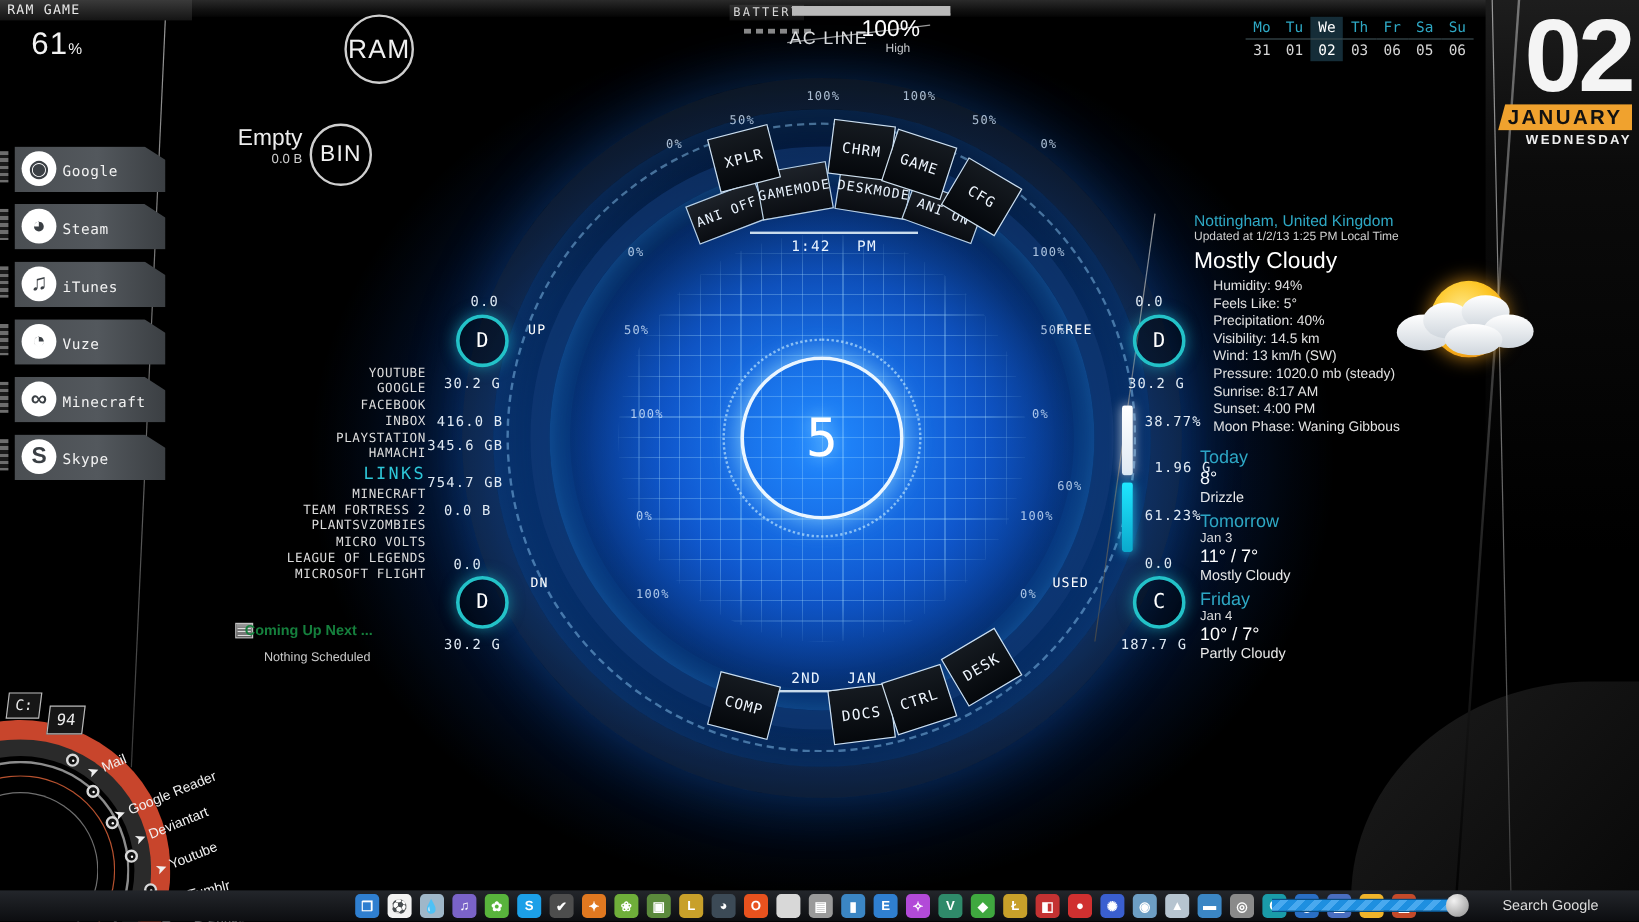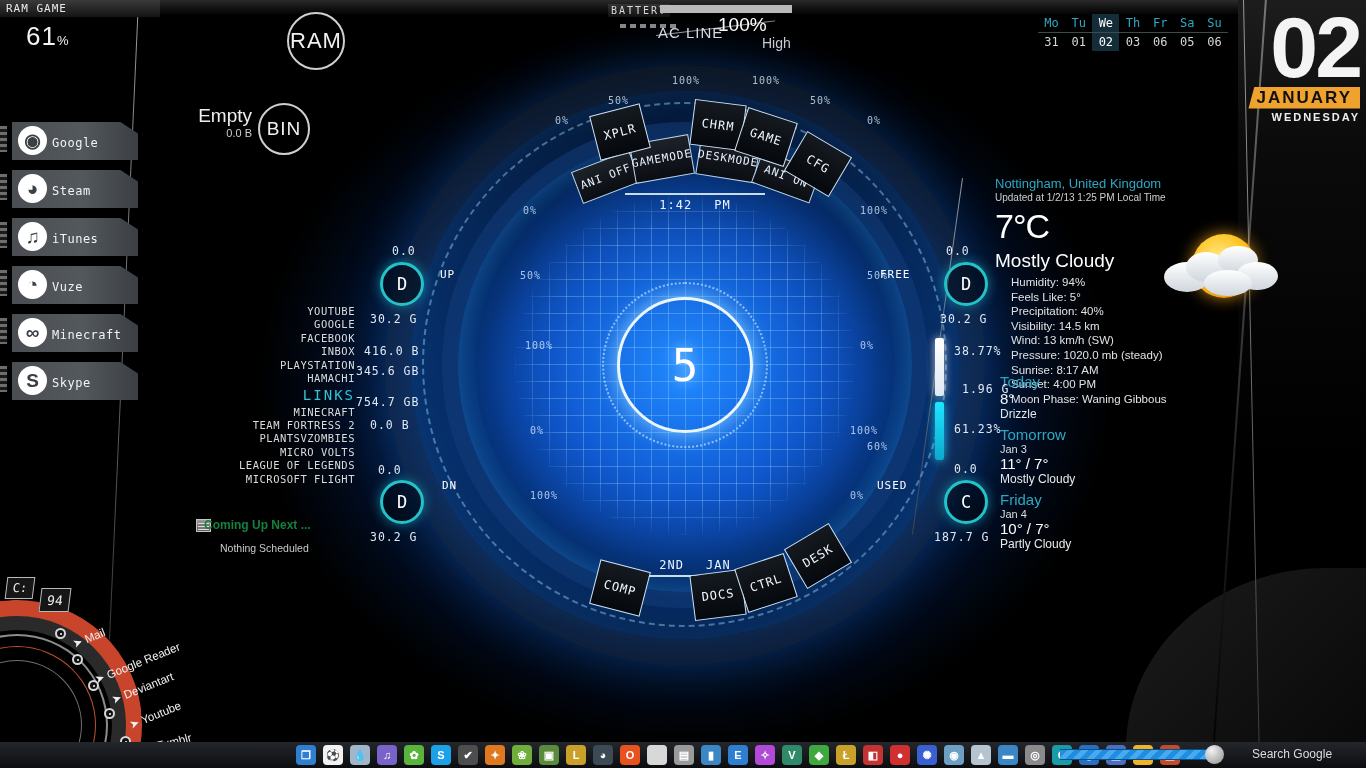--- a/index.html
+++ b/index.html
@@ -115,21 +115,21 @@
   }
   #battery .btrack{
     position:absolute; left:60px; top:3px; width:132px; height:8px;
     border-bottom:2px solid #8f8f8f; background:#161616;
   }
   #battery .bfill{ position:absolute; left:0; top:0; height:8px; background:#b9b9b9; }
   #battery .bsub{
     position:absolute; left:58px; top:22px; font-size:15px; color:#ddd; letter-spacing:1px;
   }
   #battery .bpct{ position:absolute; left:118px; top:12px; font-size:19px; color:#fff; }
-  #battery .bhigh{ position:absolute; left:138px; top:33px; font-size:14px; color:#ccc;margin-left:24px; }
+  #battery .bhigh{ position:absolute; left:138px; top:33px; font-size:10px; color:#ccc; }
   #battery .bticks{
     position:absolute; left:20px; top:22px; width:60px; height:4px;
     background:repeating-linear-gradient(90deg,#888 0 6px, transparent 6px 10px);
   }
   #battery .bline{
     position:absolute; left:56px; top:33px; width:120px; height:1px; background:#9a9a9a;
     transform:rotate(-7deg); transform-origin:left;
   }
 
   
@@ -469,21 +469,20 @@
 
 <div class="abs" id="bigdate">
   <div class="dd">02</div>
   <div class="mo">JANUARY</div>
   <div class="dw">WEDNESDAY</div>
 </div>
 
 <div class="abs" id="weather">
   <div class="loc">Nottingham, United Kingdom</div>
   <div class="upd">Updated at 1/2/13 1:25 PM Local Time</div>
-  <div class="temp">7°C</div>
   <div class="cond">Mostly Cloudy</div>
   <div class="det" id="wdetails">
       <div>Humidity: 94%</div>
       <div>Feels Like: 5°</div>
       <div>Precipitation: 40%</div>
       <div>Visibility: 14.5 km</div>
       <div>Wind: 13 km/h (SW)</div>
       <div>Pressure: 1020.0 mb (steady)</div>
       <div>Sunrise: 8:17 AM</div>
       <div>Sunset:  4:00 PM</div>
@@ -581,21 +580,21 @@
       <div class="pctlbl" style="left: 143px; top: 150px;">0%</div>
       <div class="pctlbl" style="left: 140px; top: 215px;">50%</div>
       <div class="pctlbl" style="left: 145px; top: 285px;">100%</div>
       <div class="pctlbl" style="left: 480px; top: 150px;">100%</div>
       <div class="pctlbl" style="left: 487px; top: 215px;">50%</div>
       <div class="pctlbl" style="left: 480px; top: 285px;">0%</div>
       <div class="pctlbl" style="left: 150px; top: 370px;">0%</div>
       <div class="pctlbl" style="left: 150px; top: 435px;">100%</div>
       <div class="pctlbl" style="left: 470px; top: 370px;">100%</div>
       <div class="pctlbl" style="left: 470px; top: 435px;">0%</div>
-      <div class="pctlbl" style="left: 487px; top: 345px; margin-top: 41px;">60%</div>
+      <div class="pctlbl" style="left: 501px; top: 345px;">60%</div>
     </div>
 </div>
 
 <div class="abs" style="left:360px; top:240px; width:70px; height:290px;">
   <div class="gtxt" style="left:32px; top:4px;">0.0</div>
   <div class="gauge" style="left:20px; top:22px;">D</div>
   <div class="gtxt" style="left:10px; top:72px;">30.2 G</div>
   <div class="gtxt" style="left:4px; top:104px;">416.0 B</div>
   <div class="gtxt" style="left:-4px; top:124px;">345.6 GB</div>
   <div class="gtxt" style="left:-4px; top:155px;">754.7 GB</div>

